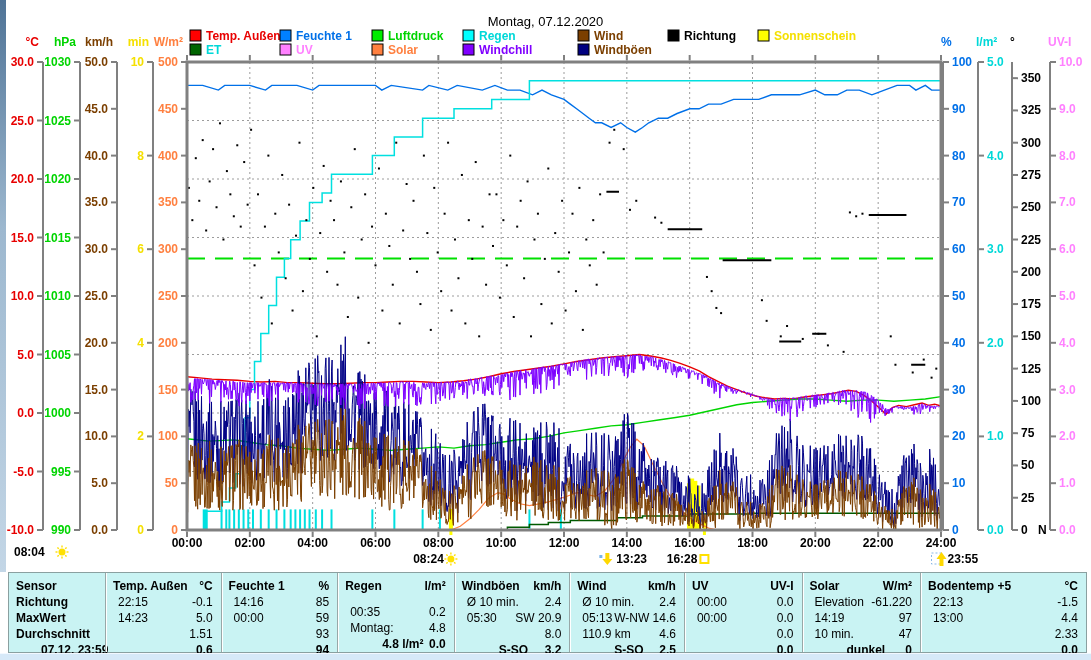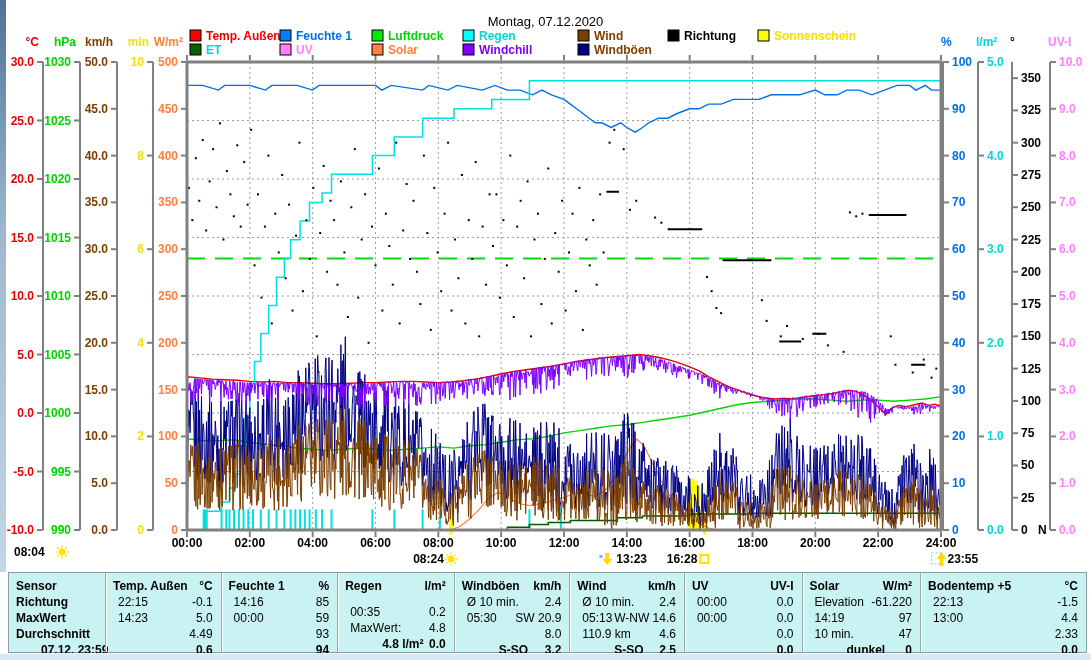--- a/index.html
+++ b/index.html
@@ -624,21 +624,21 @@
       <div class="tline">
         <div class="tl">22:15</div>
         <div class="tr">-0.1</div>
       </div>
       <div class="tline">
         <div class="tl">14:23</div>
         <div class="tr">5.0</div>
       </div>
       <div class="tline">
         <div class="tl"></div>
-        <div class="tr">4.49</div>
+        <div class="tr">1.51</div>
       </div>
       <div class="tline tlast">
         <div class="tl"></div>
         <div class="tr">0.6</div>
       </div>
     </div>
     <div class="tcol" style="width: 118px;">
       <div class="tline thead">
         <div class="tl">Feuchte 1</div>
         <div class="tr">%</div>
@@ -667,21 +667,21 @@
       </div>
       <div class="tline">
         <div class="tl"></div>
         <div class="tr"></div>
       </div>
       <div class="tline">
         <div class="tl">00:35</div>
         <div class="tr">0.2</div>
       </div>
       <div class="tline">
-        <div class="tl">MaxWert:</div>
+        <div class="tl">Montag:</div>
         <div class="tr">4.8</div>
       </div>
       <div class="tline tlast">
         <div class="tl">4.8 l/m²</div>
         <div class="tr">0.0</div>
       </div>
     </div>
     <div class="tcol" style="width: 117px;">
       <div class="tline thead">
         <div class="tl">Windböen</div>

